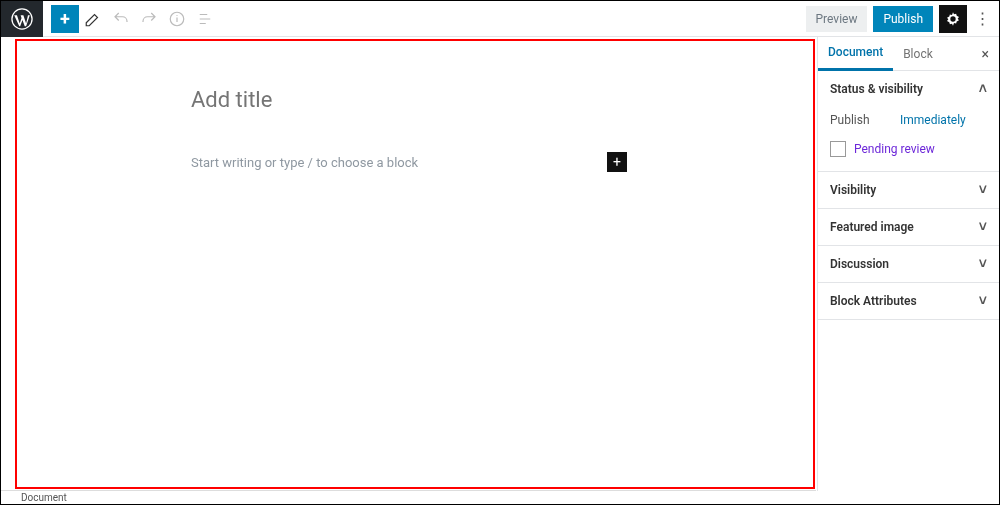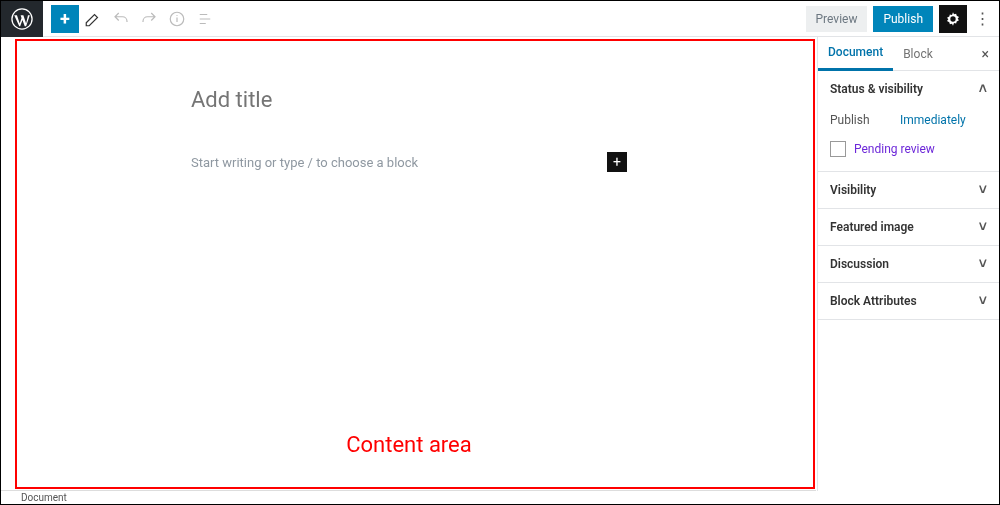--- a/index.html
+++ b/index.html
@@ -121,21 +121,20 @@
       <defs>
         <marker id="ah" markerWidth="10" markerHeight="10" refX="2" refY="3" orient="auto">
           <path d="M0,0 L0,6 L8,3 z" fill="#ff0000"></path>
         </marker>
       </defs>
       <line x1="360" y1="390" x2="198" y2="245" stroke="#ff0000" stroke-width="1.5" marker-end="url(#ah)"></line>
       <line x1="415" y1="385" x2="415" y2="178" stroke="#ff0000" stroke-width="1.5" marker-end="url(#ah)"></line>
       <line x1="470" y1="388" x2="575" y2="198" stroke="#ff0000" stroke-width="1.5" marker-end="url(#ah)"></line>
     </svg>
     <div class="anno-text">
-      <div>Content area</div>
     </div>
   </div>
 
   <div class="sidebar">
     <div class="sb-tabs">
       <div class="sb-tab active">Document</div>
       <div class="sb-tab">Block</div>
       <div class="sb-close">×</div>
     </div>
 

